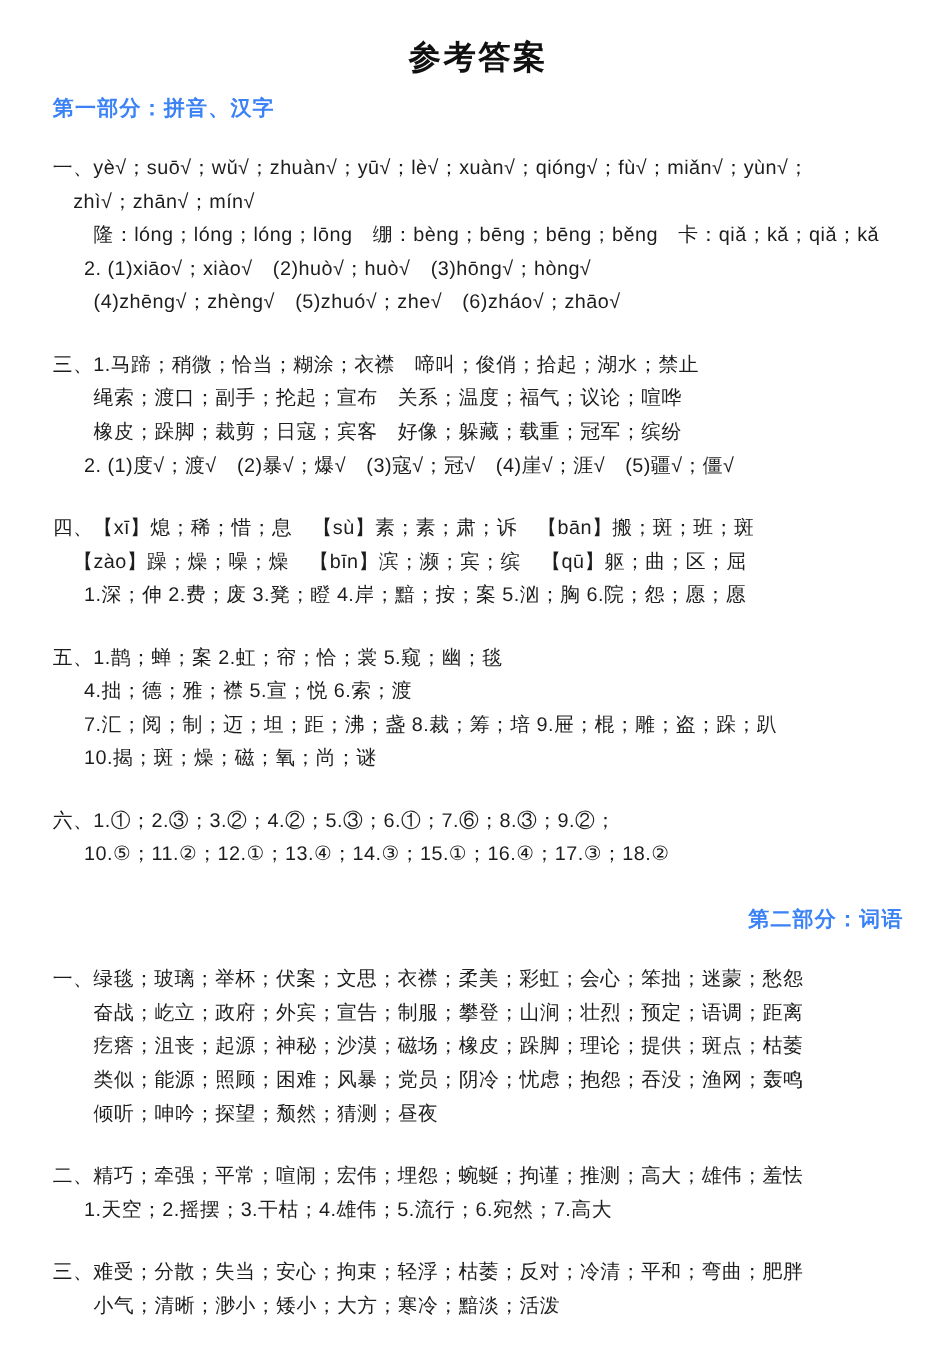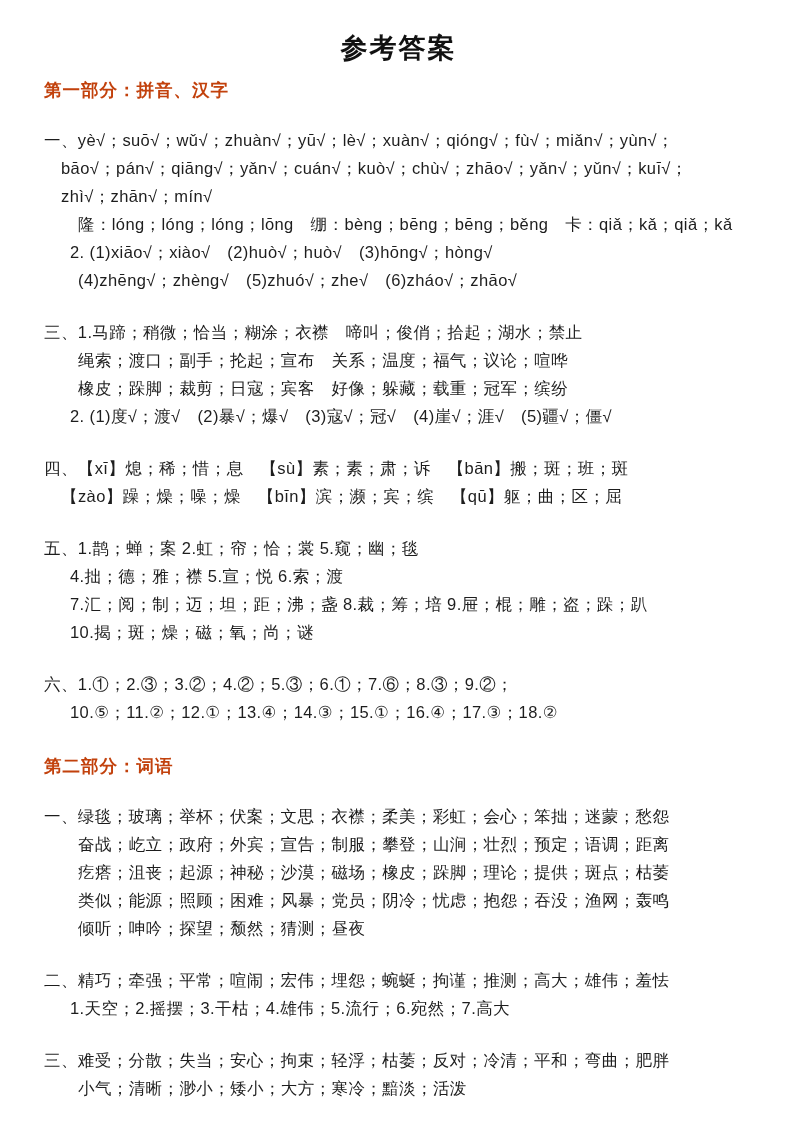--- a/index.html
+++ b/index.html
@@ -23,25 +23,26 @@
     text-align: center;
     font-size: 27px;
     font-weight: bold;
     color: #111111;
     letter-spacing: 2px;
   }
   .heading {
     margin: 8px 0 7px 0;
     font-size: 17.5px;
     font-weight: bold;
-    color: #c2410c;
+    color: #3b82f6;
     letter-spacing: 1px;
   }
   .heading2 {
     margin-top: 28px;
+    text-align: right;
   }
   .line {
     font-size: 16.5px;
     line-height: 28px;
     white-space: nowrap;
     letter-spacing: 0.4px;
   }
   .i0 { padding-left: 0; margin-top: 24px; }
   .i1 { padding-left: 17px; }
   .i2 { padding-left: 26px; }
@@ -50,31 +51,31 @@
 </head>
 <body>
 
 <div class="page">
 
   <h1 class="title">参考答案</h1>
 
   <h2 class="heading">第一部分：拼音、汉字</h2>
 
   <div class="line i0">一、yè√；suō√；wǔ√；zhuàn√；yū√；lè√；xuàn√；qióng√；fù√；miǎn√；yùn√；</div>
-  <div class="line i1">bāo√；pán√；qiāng√；yǎn√；cuán√；kuò√；chù√；zhāo√；yǎn√；yǔn√；kuī√；</div>
   <div class="line i1">zhì√；zhān√；mín√</div>
   <div class="line i3">隆：lóng；lóng；lóng；lōng　绷：bèng；bēng；bēng；běng　卡：qiǎ；kǎ；qiǎ；kǎ</div>
   <div class="line i2">2. (1)xiāo√；xiào√　(2)huò√；huò√　(3)hōng√；hòng√</div>
   <div class="line i3">(4)zhēng√；zhèng√　(5)zhuó√；zhe√　(6)zháo√；zhāo√</div>
   <div class="line i0">三、1.马蹄；稍微；恰当；糊涂；衣襟　啼叫；俊俏；拾起；湖水；禁止</div>
   <div class="line i3">绳索；渡口；副手；抡起；宣布　关系；温度；福气；议论；喧哗</div>
   <div class="line i3">橡皮；跺脚；裁剪；日寇；宾客　好像；躲藏；载重；冠军；缤纷</div>
   <div class="line i2">2. (1)度√；渡√　(2)暴√；爆√　(3)寇√；冠√　(4)崖√；涯√　(5)疆√；僵√</div>
   <div class="line i0">四、【xī】熄；稀；惜；息　【sù】素；素；肃；诉　【bān】搬；斑；班；斑</div>
   <div class="line i1">【zào】躁；燥；噪；燥　【bīn】滨；濒；宾；缤　【qū】躯；曲；区；屈</div>
+  <div class="line i2">1.深；伸  2.费；废  3.凳；瞪  4.岸；黯；按；案  5.汹；胸  6.院；怨；愿；愿</div>
   <div class="line i0">五、1.鹊；蝉；案  2.虹；帘；恰；裳  5.窥；幽；毯</div>
   <div class="line i2">4.拙；德；雅；襟  5.宣；悦  6.索；渡</div>
   <div class="line i2">7.汇；阅；制；迈；坦；距；沸；盏  8.裁；筹；培  9.屉；棍；雕；盗；跺；趴</div>
   <div class="line i2">10.揭；斑；燥；磁；氧；尚；谜</div>
   <div class="line i0">六、1.①；2.③；3.②；4.②；5.③；6.①；7.⑥；8.③；9.②；</div>
   <div class="line i2">10.⑤；11.②；12.①；13.④；14.③；15.①；16.④；17.③；18.②</div>
 
   <h2 class="heading heading2">第二部分：词语</h2>
 
   <div class="line i0">一、绿毯；玻璃；举杯；伏案；文思；衣襟；柔美；彩虹；会心；笨拙；迷蒙；愁怨</div>

